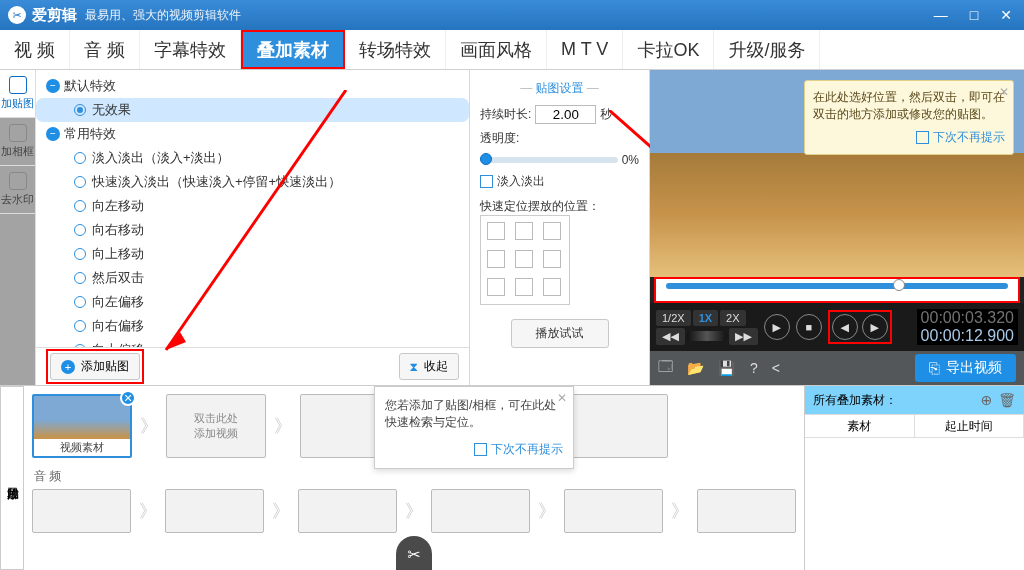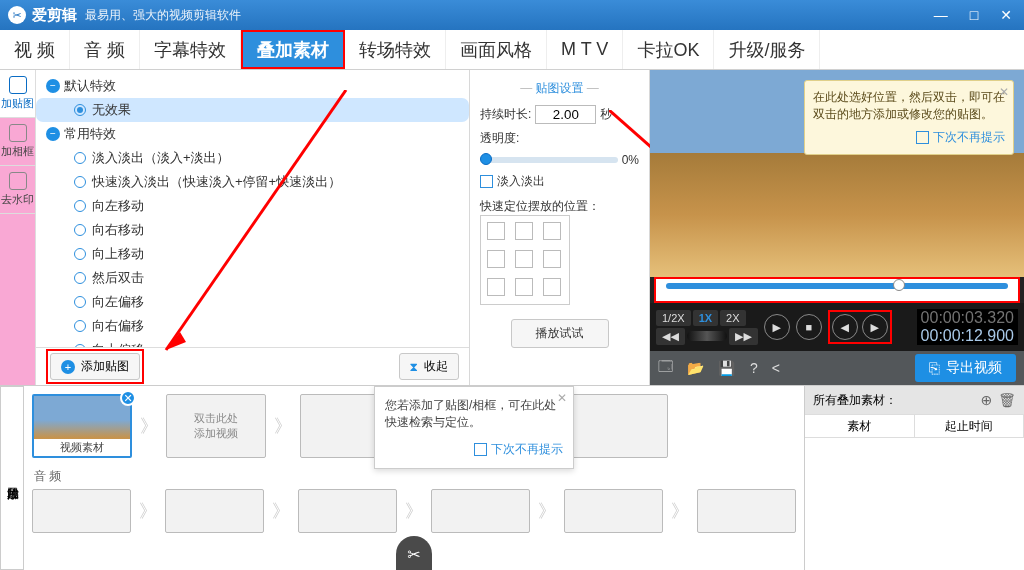--- a/index.html
+++ b/index.html
@@ -7,21 +7,21 @@
   .titlebar { height: 30px; background: linear-gradient(#3a8cd8,#2574c0); display: flex; align-items: center; padding: 0 8px; color: #fff; }
   .titlebar .logo { width:18px; height:18px; display:inline-flex; align-items:center; justify-content:center; background:#fff; border-radius:50%; margin-right:6px; color:#2574c0; font-size:11px;}
   .titlebar .appname { font-size: 15px; font-weight: bold; }
   .titlebar .tagline { font-size: 12px; opacity: .9; margin-left: 8px; }
   .titlebar .winbtns { margin-left:auto; display:flex; gap:14px; font-size:14px; }
   .winbtn { cursor:pointer; padding:2px 4px; }
   .maintabs { height: 40px; background:#fff; border-bottom:1px solid #d0d0d0; display:flex; align-items:stretch; }
   .maintab { padding: 0 14px; font-size:18px; color:#333; display:flex; align-items:center; cursor:pointer; border-right:1px solid #eee; }
   .maintab.active { background:#2e8fdd; color:#fff; font-weight:bold; border:2px solid red; }
   .workarea { display:flex; height: 315px; }
-  .leftstrip { width:36px; background:#f9a8d4; border-right:1px solid #ddd; display:flex; flex-direction:column; align-items:center; }
+  .leftstrip { width:36px; background:#a3a3a3; border-right:1px solid #ddd; display:flex; flex-direction:column; align-items:center; }
   .lsitem { width:100%; padding:6px 0; text-align:center; font-size:11px; color:#444; border-bottom:1px solid #ddd; cursor:pointer; display:flex; flex-direction:column; align-items:center; gap:2px;}
   .lsitem.active { background:#fff; color:#0a6cc4; }
   .lsicon { width:18px; height:18px; border:1.5px solid #888; border-radius:3px; display:inline-block;}
   .lsitem.active .lsicon{ border-color:#0a6cc4;}
   .effects { width: 434px; border-right:1px solid #d8d8d8; display:flex; flex-direction:column; position:relative;}
   .efflist { flex:1; overflow:auto; font-size:13px; color:#333; padding:4px 0;}
   .effgroup { padding:3px 10px; display:flex; align-items:center; gap:4px; cursor:pointer;}
   .collapse-btn { width:14px; height:14px; background:#1e8fe4; color:#fff; border-radius:50%; display:inline-flex; align-items:center; justify-content:center; font-size:10px; line-height:1;}
   .effitem { padding:3px 10px 3px 38px; display:flex; align-items:center; gap:6px; cursor:pointer;border-radius:7px;}
   .effitem.selected { background:#cfe7ff; }
@@ -67,21 +67,21 @@
   .trackrow{display:flex;align-items:center;gap:8px;margin-bottom:10px;}
   .clip{width:100px;height:64px;border:1px solid #bbb;background:#f2f2f2;display:flex;flex-direction:column;align-items:center;justify-content:center;font-size:11px;color:#888;position:relative;cursor:pointer;border-radius:2px;}
   .clip.video-thumb{background:linear-gradient(#7da9d4 0%, #7da9d4 40%, #c7934b 70%, #e6c07a 100%);border:2px solid #2e8fdd;}
   .clip.video-thumb .removex{position:absolute;top:-6px;right:-6px;width:16px;height:16px;background:#1e8fe4;color:#fff;border-radius:50%;display:flex;align-items:center;justify-content:center;font-size:11px;border:2px solid #fff;}
   .clip .lbl{position:absolute;bottom:0;left:0;right:0;background:#fff;text-align:center;color:#444;padding:1px 0;}
   .arrow-sep{color:#ccc;font-size:18px;}
   .popup{position:absolute;right:230px;top:0;width:200px;background:#fff;border:1px solid #ccc;box-shadow:0 2px 6px rgba(0,0,0,.15);padding:10px;font-size:12px;color:#444;}
   .popup .close{position:absolute;top:4px;right:6px;color:#aaa;cursor:pointer;}
   .popup label{display:flex;align-items:center;gap:4px;justify-content:flex-end;margin-top:10px;color:#2e8fdd;}
   .assetpanel{width:220px;border-left:1px solid #ccc;display:flex;flex-direction:column;}
-  .assetpanel .ahdr{height:28px;background:#e5e5e5;display:flex;align-items:center;padding:0 8px;font-size:12px;gap:6px;}
+  .assetpanel .ahdr{height:28px;background:#7dd3fc;display:flex;align-items:center;padding:0 8px;font-size:12px;gap:6px;}
   .assetpanel .ahdr .spacer{flex:1;}
   .assetpanel .aicon{cursor:pointer;color:#666;font-size:14px;}
   .assetpanel .cols{height:24px;display:flex;border-top:1px solid #ddd;border-bottom:1px solid #ddd;font-size:12px;}
   .assetpanel .cols div{flex:1;text-align:center;padding:3px 0;border-right:1px solid #ddd;}
   .red-arrow{position:absolute;pointer-events:none;}
   .scissors{position:absolute;bottom:-2px;left:50%;transform:translateX(-50%);width:36px;height:36px;background:#4a4a4a;border-radius:50% 50% 0 0;display:flex;align-items:center;justify-content:center;color:#fff;font-size:16px;cursor:pointer;}
 </style>
 </head>
 <body>
 

